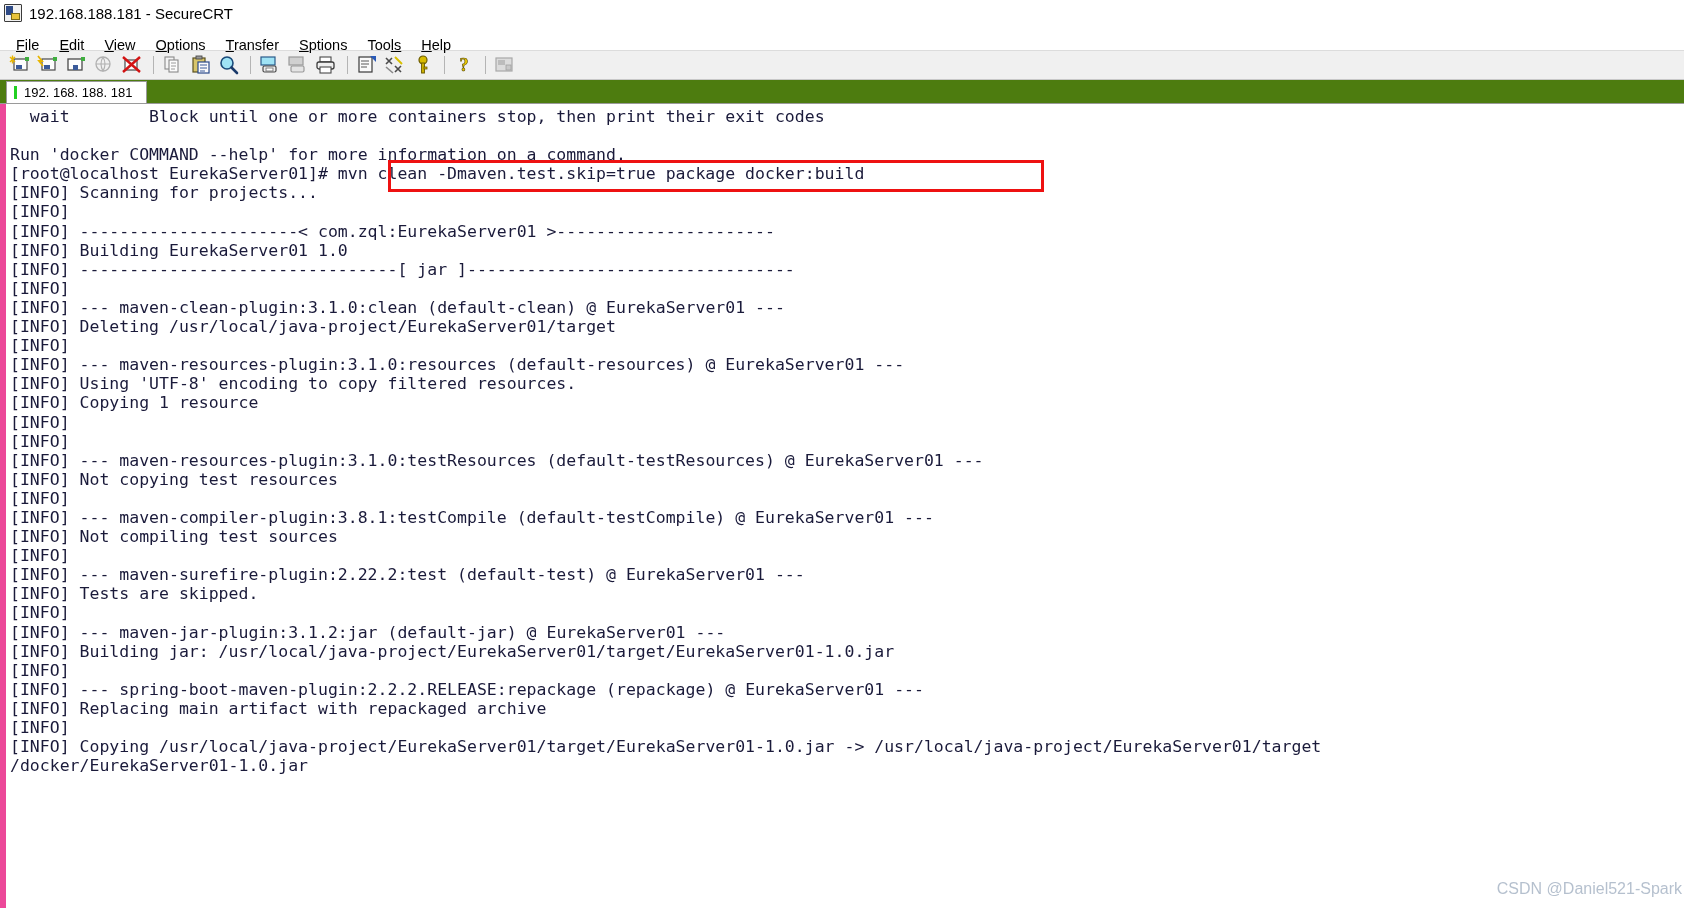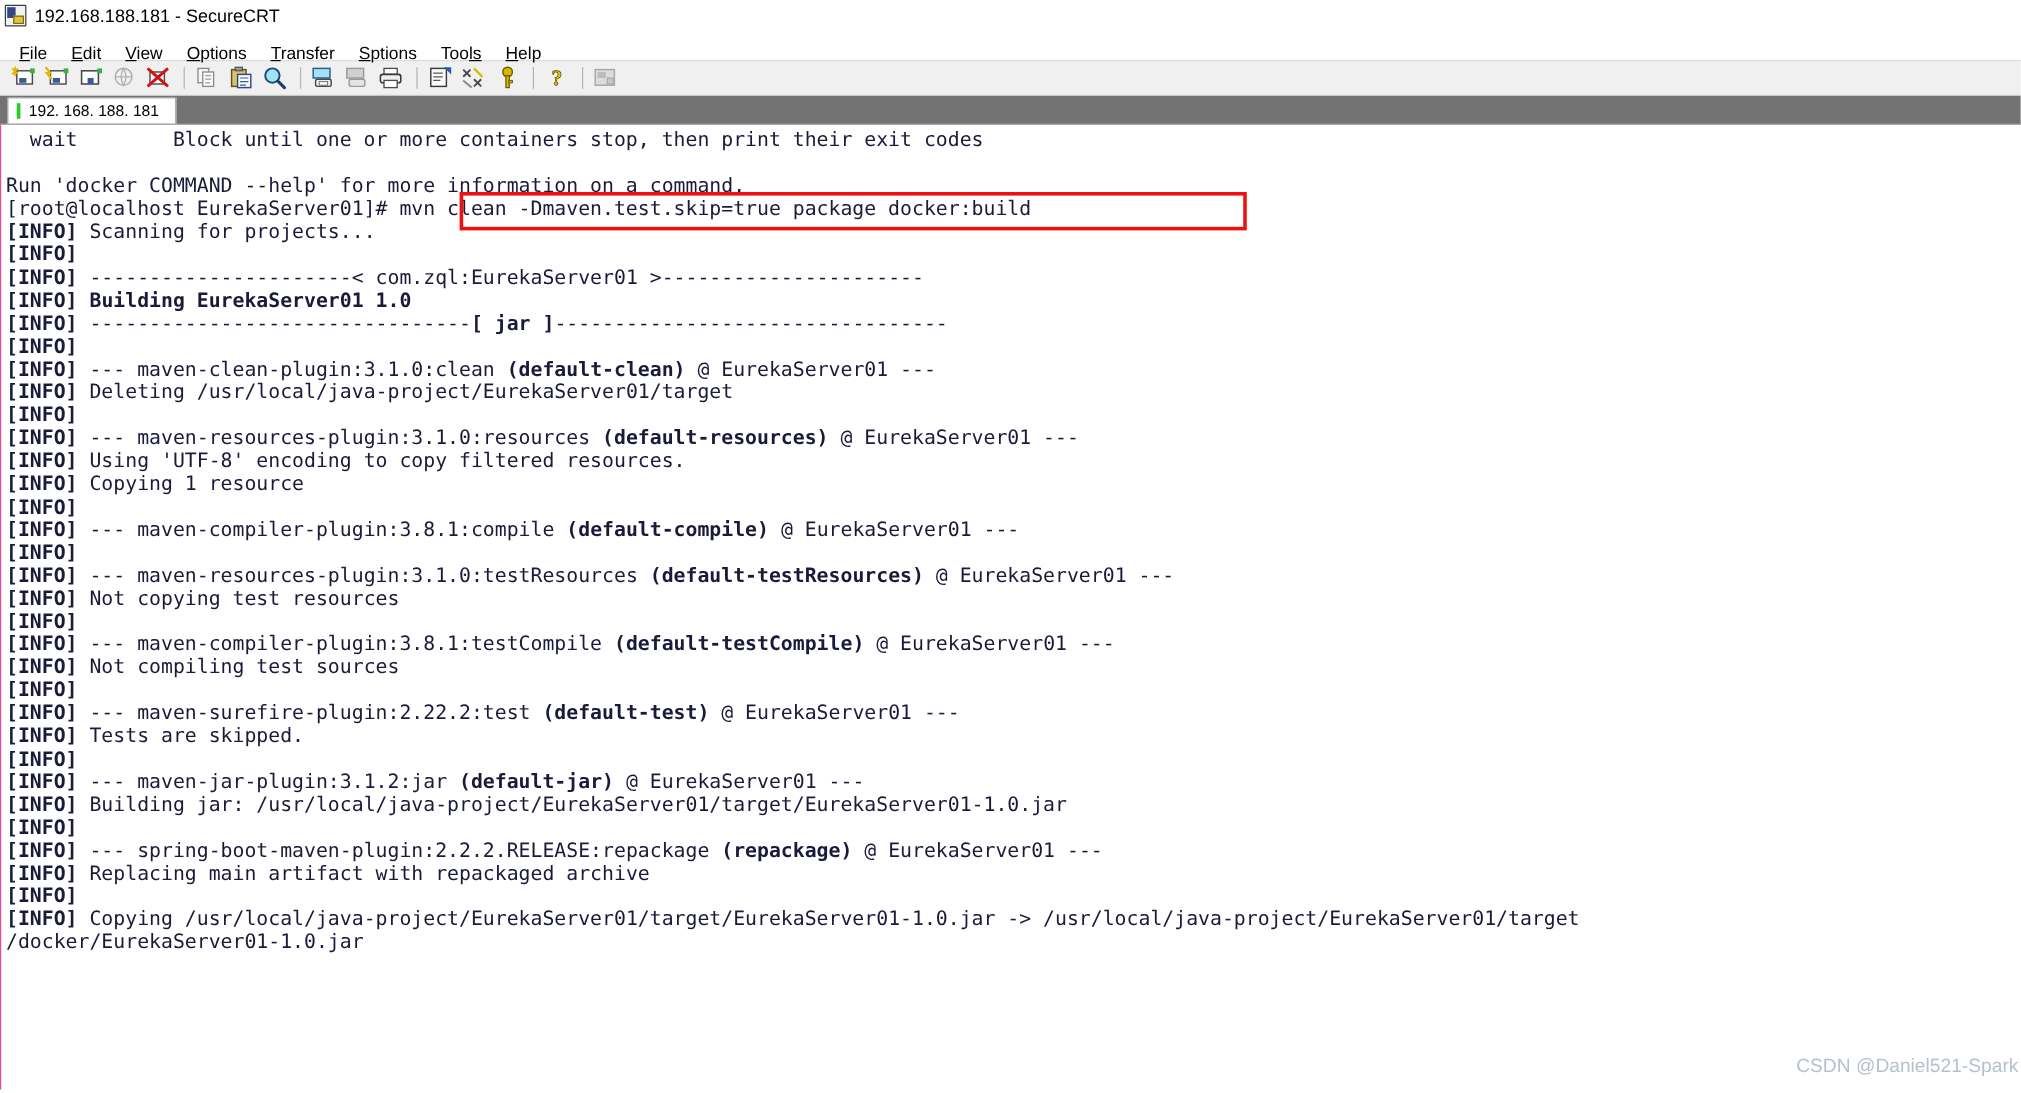--- a/index.html
+++ b/index.html
@@ -101,21 +101,21 @@
   .tbsep {
     width: 1px; height: 18px;
     background: #b4b4b4;
     margin: 0 6px;
     flex: none;
   }
 
   
   .tabstrip {
     height: 24px;
-    background: #737373;
+    background: #4d7c0f;
     border-bottom: 1px solid #9a9a9a;
     display: flex;
     align-items: flex-end;
     padding-left: 6px;
     box-sizing: border-box;
   }
   .tab {
     height: 22px;
     background: #ffffff;
     border: 1px solid #9a9a9a;
@@ -132,36 +132,36 @@
     width: 3px; height: 13px;
     background: #22d022;
     margin-right: 7px;
     flex: none;
   }
 
   
   .terminal {
     position: relative;
     background: #ffffff;
-    border-left: 1px solid #ec4899;
+    border-left: 6px solid #ec4899;
     height: 804px;
     overflow: hidden;
     padding: 3px 0 0 4px;
     box-sizing: border-box;
   }
   .tline {
     font-family: "DejaVu Sans Mono", "Liberation Mono", monospace;
     font-size: 16.5px;
     line-height: 19.1px;
     color: #1a1a3a;
     white-space: pre;
     letter-spacing: 0px;
     height: 19.1px;
   }
-  .tline b { font-weight: bold; }
+  .tline b { font-weight: normal; }
 
   
   .redbox {
     position: absolute;
     left: 382px;
     top: 56px;
     width: 656px;
     height: 32px;
     border: 3px solid #ee1111;
     box-sizing: border-box;
@@ -357,21 +357,20 @@
       <div class="tline"><b>[INFO]</b> <b>Building EurekaServer01 1.0</b></div>
       <div class="tline"><b>[INFO]</b> --------------------------------<b>[ jar ]</b>---------------------------------</div>
       <div class="tline"><b>[INFO]</b></div>
       <div class="tline"><b>[INFO]</b> --- maven-clean-plugin:3.1.0:clean <b>(default-clean)</b> @ EurekaServer01 ---</div>
       <div class="tline"><b>[INFO]</b> Deleting /usr/local/java-project/EurekaServer01/target</div>
       <div class="tline"><b>[INFO]</b></div>
       <div class="tline"><b>[INFO]</b> --- maven-resources-plugin:3.1.0:resources <b>(default-resources)</b> @ EurekaServer01 ---</div>
       <div class="tline"><b>[INFO]</b> Using 'UTF-8' encoding to copy filtered resources.</div>
       <div class="tline"><b>[INFO]</b> Copying 1 resource</div>
       <div class="tline"><b>[INFO]</b></div>
-      <div class="tline"><b>[INFO]</b> --- maven-compiler-plugin:3.8.1:compile <b>(default-compile)</b> @ EurekaServer01 ---</div>
       <div class="tline"><b>[INFO]</b></div>
       <div class="tline"><b>[INFO]</b> --- maven-resources-plugin:3.1.0:testResources <b>(default-testResources)</b> @ EurekaServer01 ---</div>
       <div class="tline"><b>[INFO]</b> Not copying test resources</div>
       <div class="tline"><b>[INFO]</b></div>
       <div class="tline"><b>[INFO]</b> --- maven-compiler-plugin:3.8.1:testCompile <b>(default-testCompile)</b> @ EurekaServer01 ---</div>
       <div class="tline"><b>[INFO]</b> Not compiling test sources</div>
       <div class="tline"><b>[INFO]</b></div>
       <div class="tline"><b>[INFO]</b> --- maven-surefire-plugin:2.22.2:test <b>(default-test)</b> @ EurekaServer01 ---</div>
       <div class="tline"><b>[INFO]</b> Tests are skipped.</div>
       <div class="tline"><b>[INFO]</b></div>

